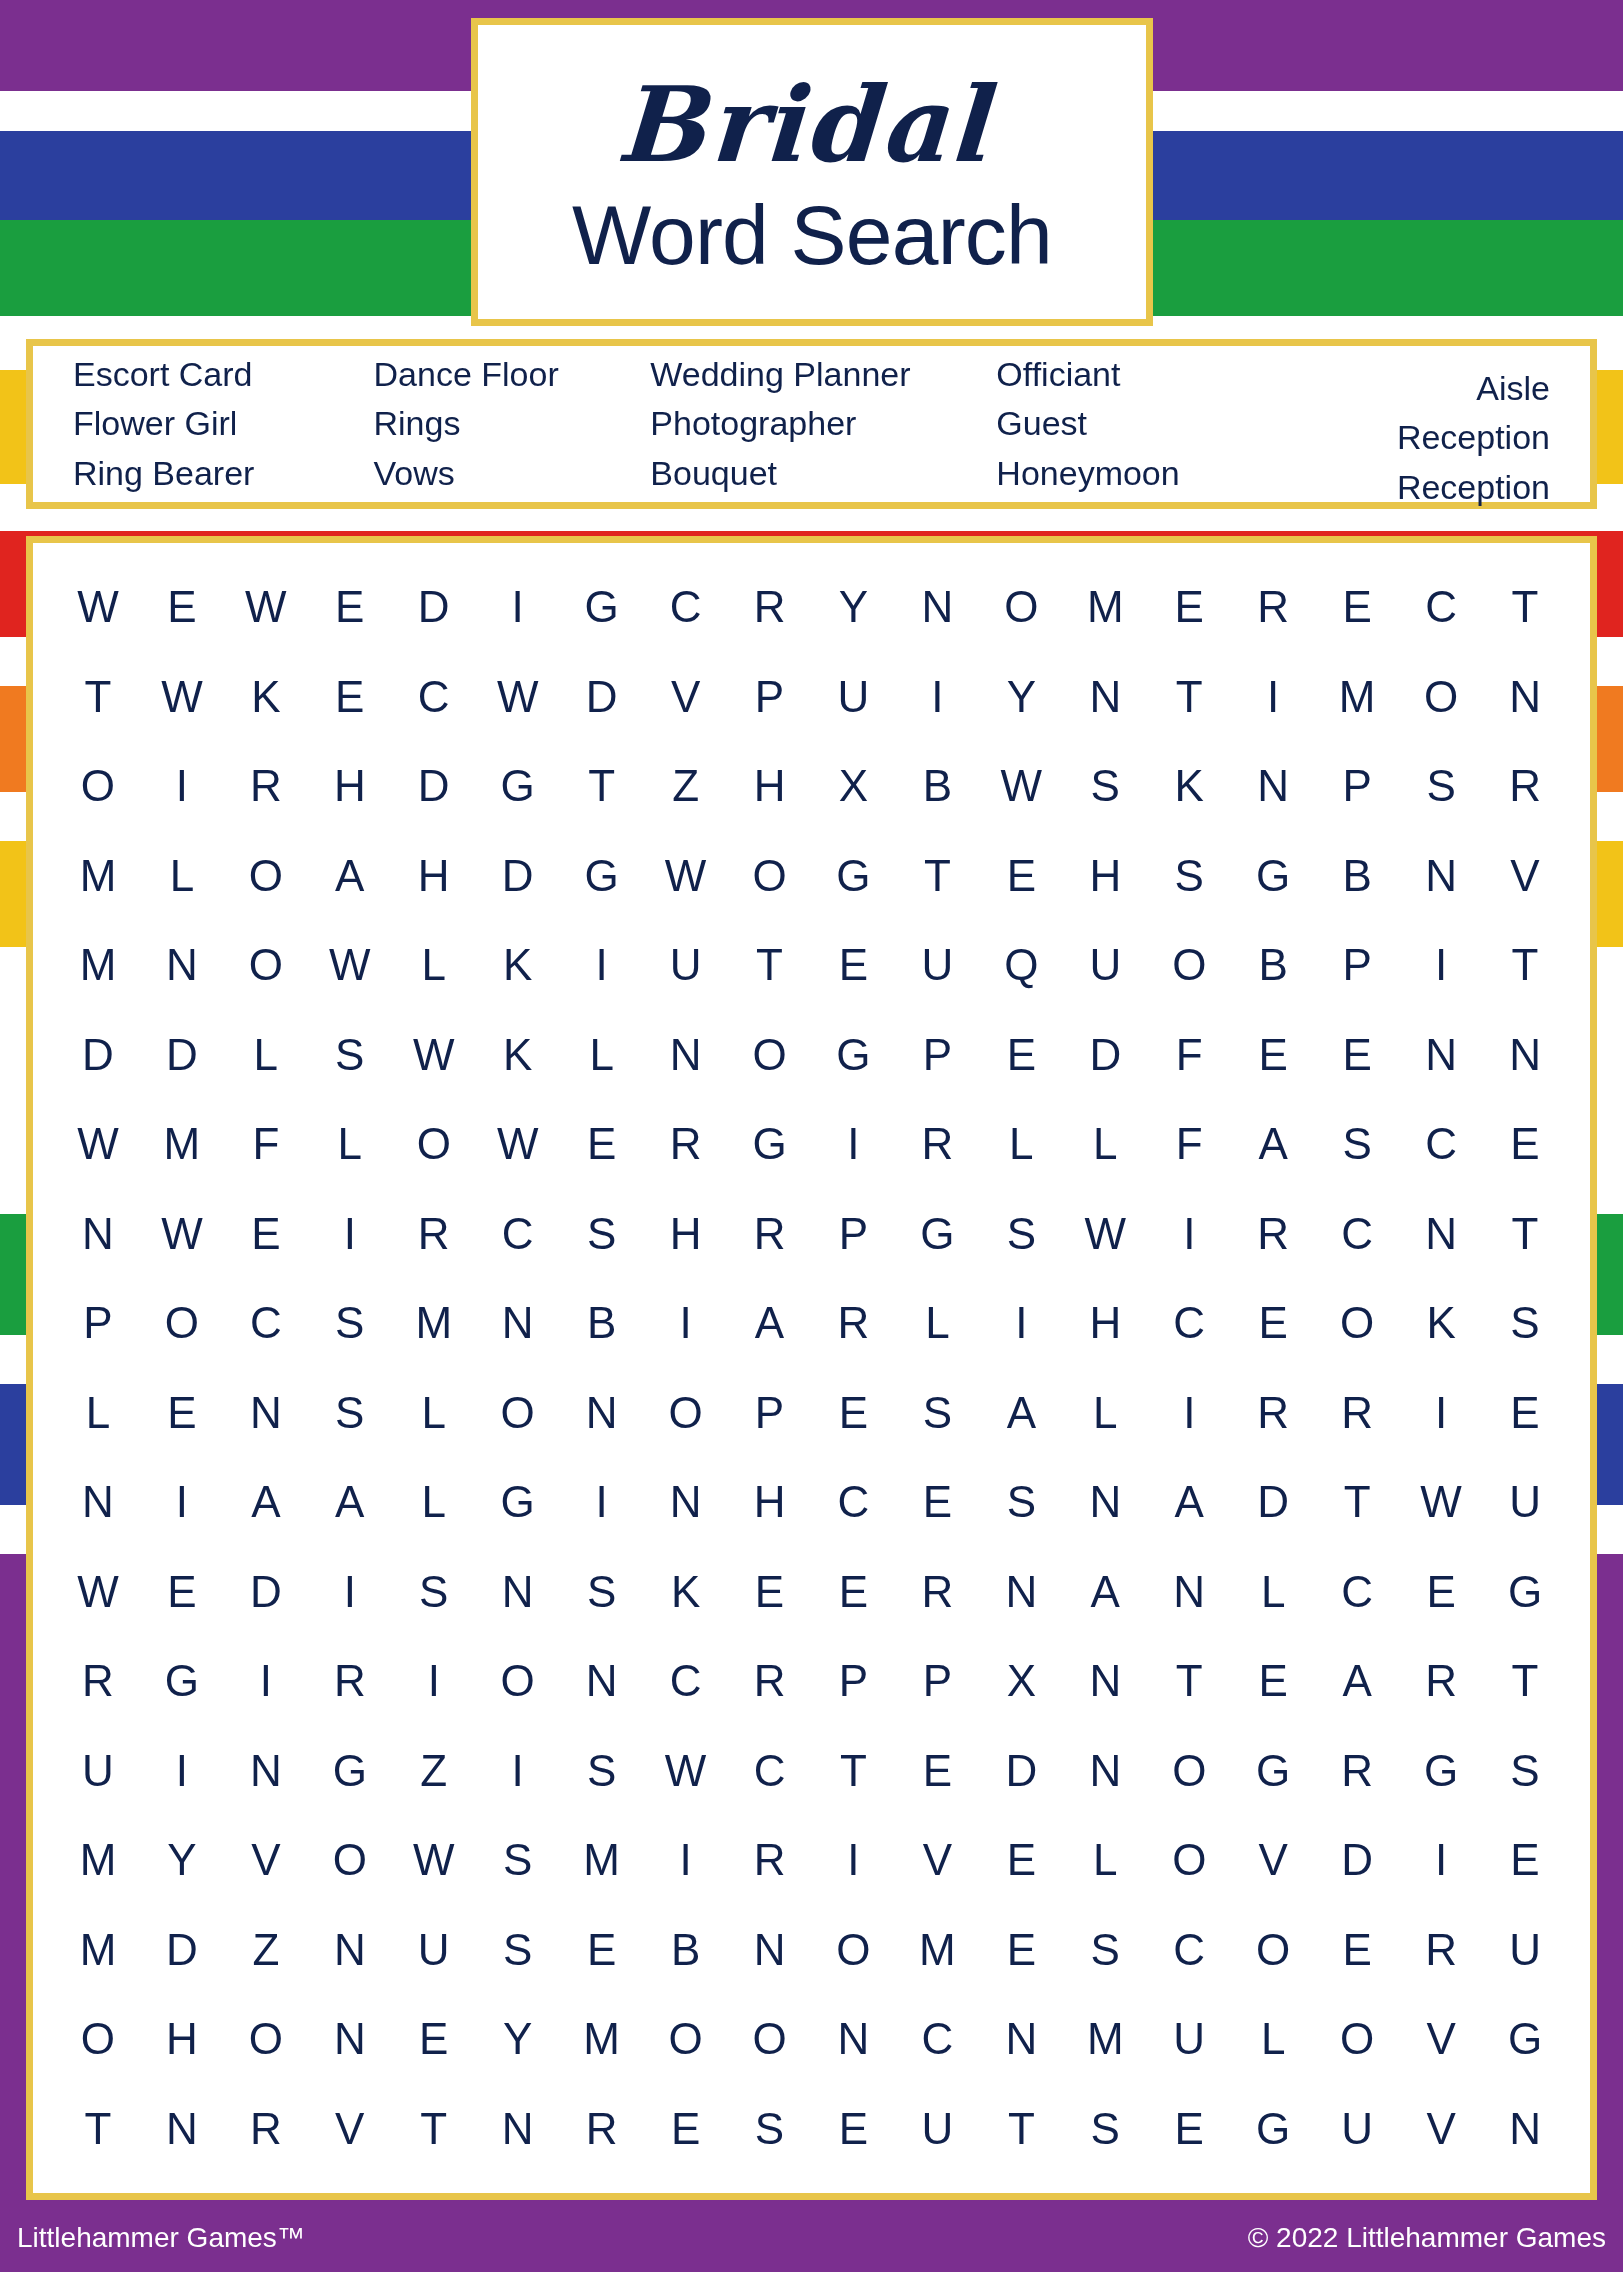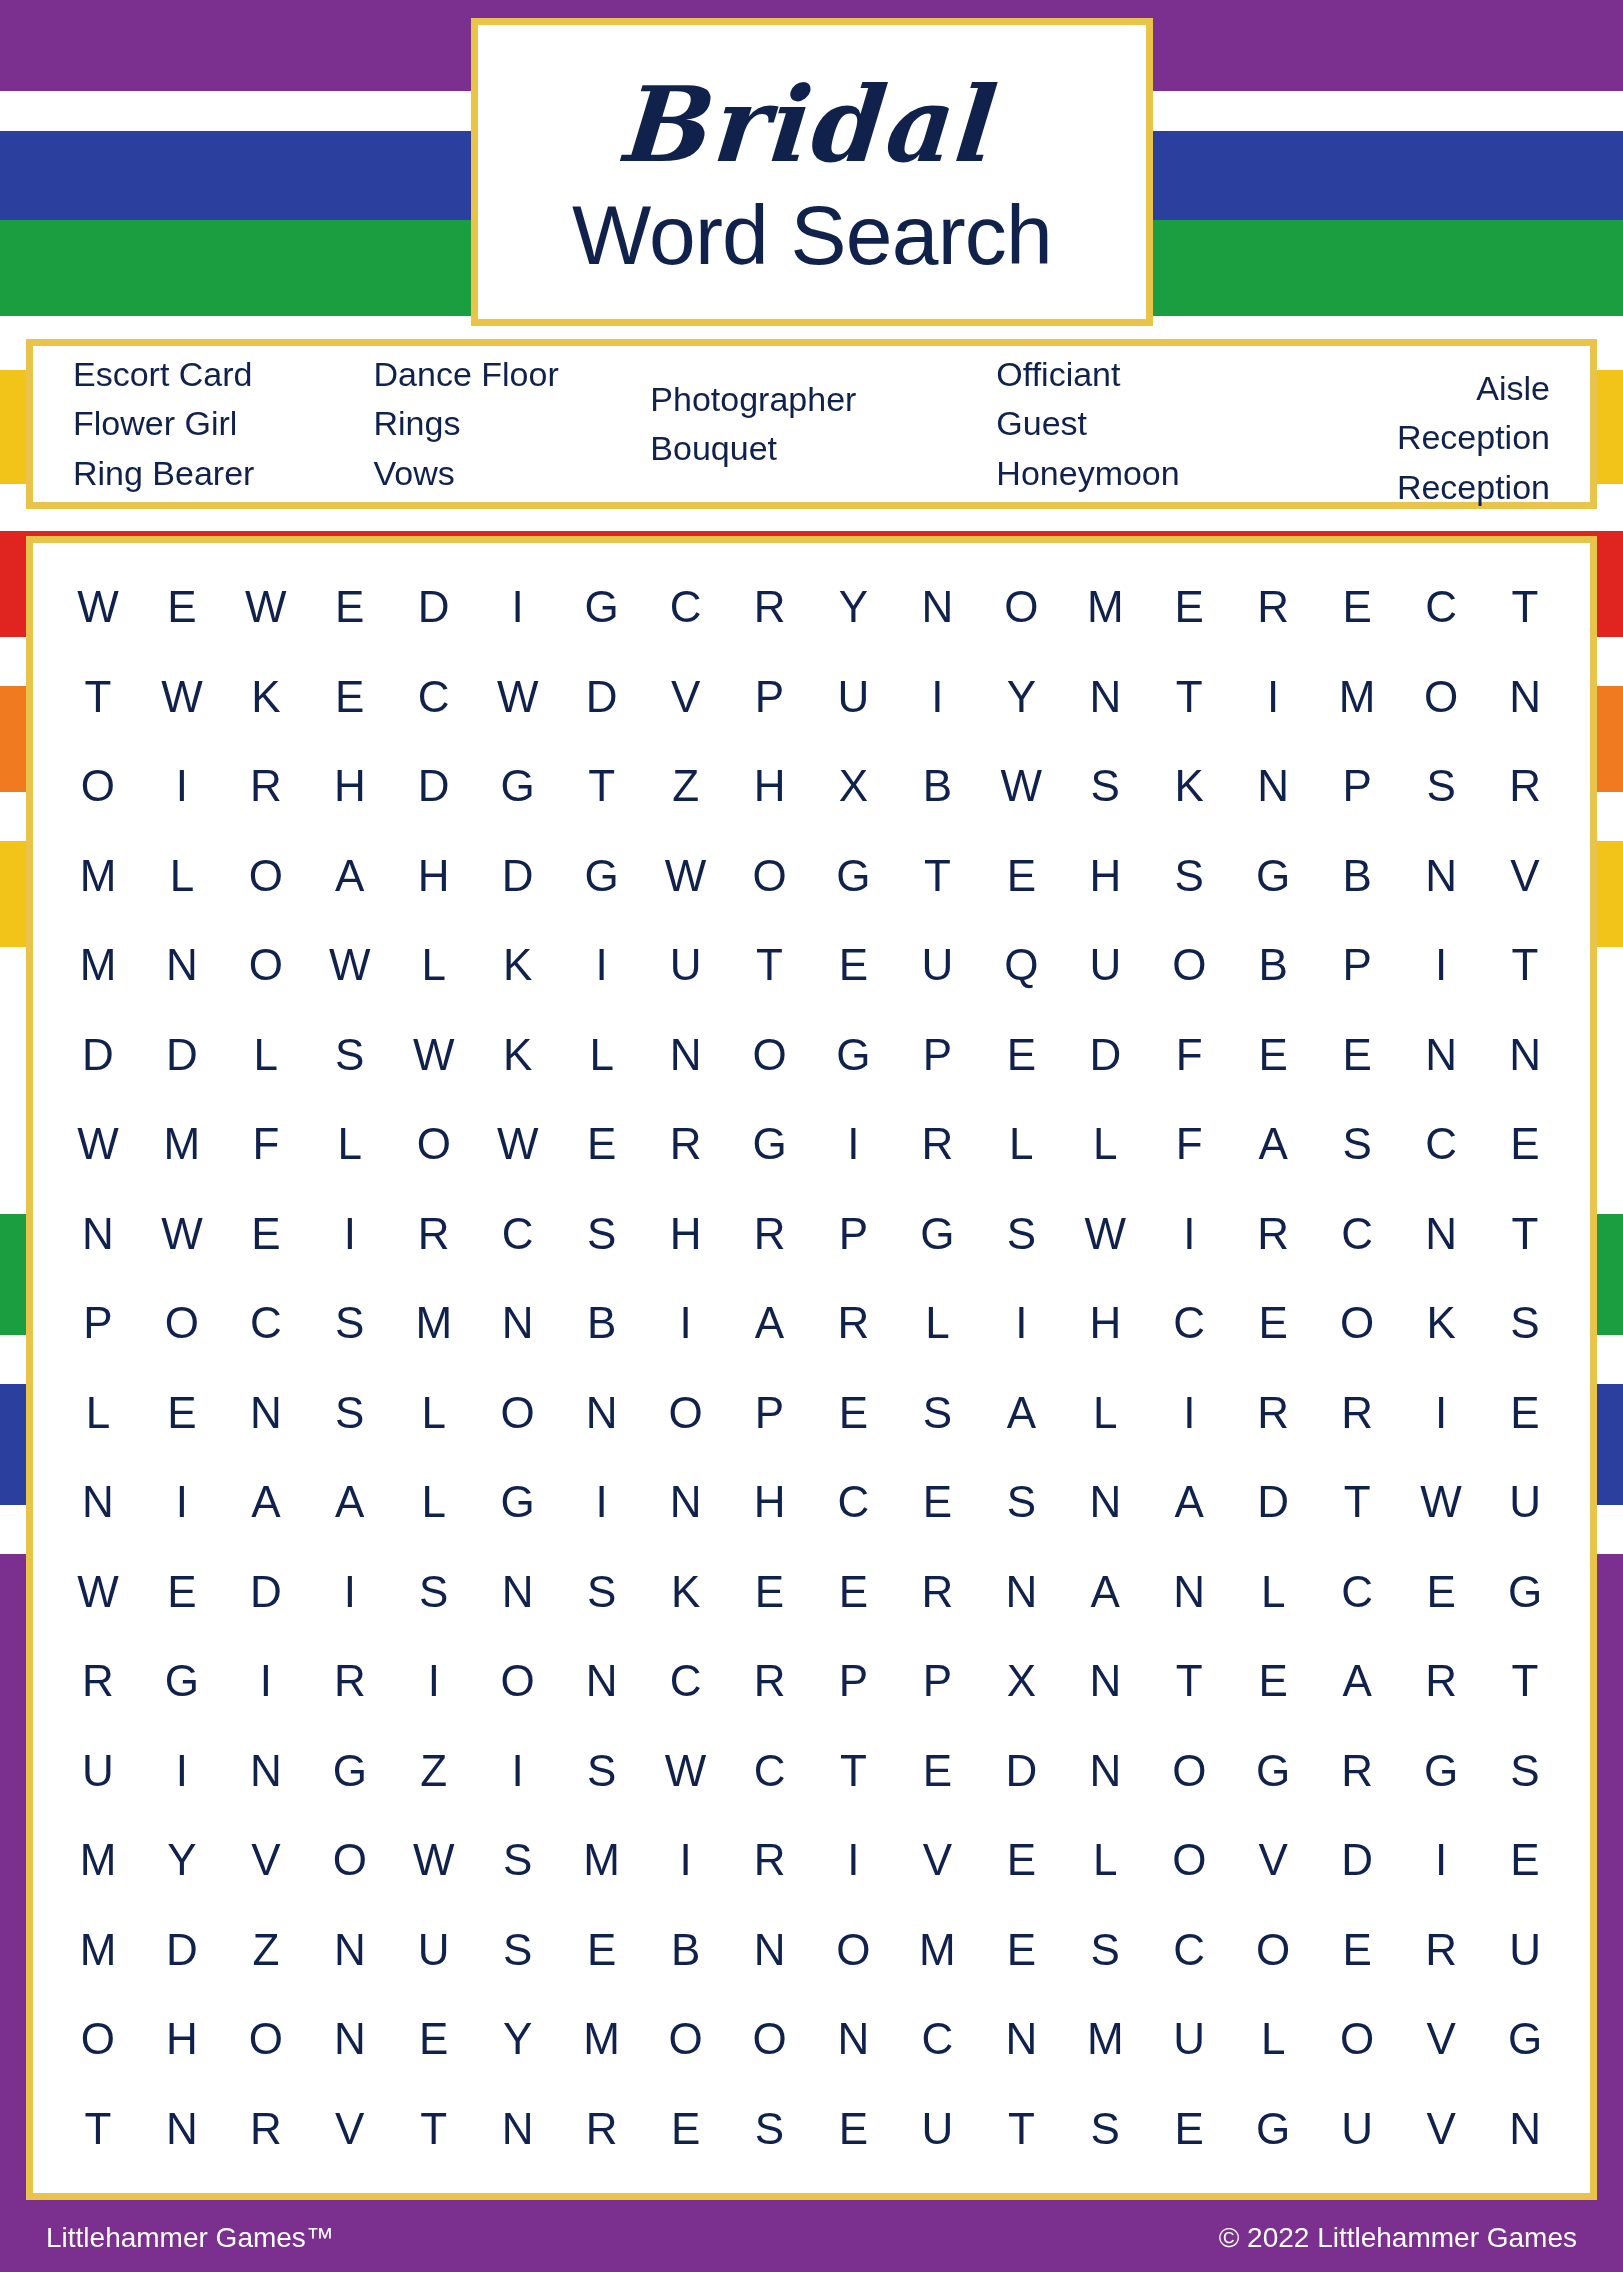--- a/index.html
+++ b/index.html
@@ -126,21 +126,21 @@
   
   #footer {
     position: absolute;
     left: 0;
     bottom: 0;
     width: 1623px;
     height: 71px;
     display: flex;
     align-items: center;
     justify-content: space-between;
-    padding: 0 46px;
+    padding: 0 17px;
     box-sizing: border-box;
   }
   #footer .f-text {
     font-size: 28px;
     color: #ffffff;
     font-family: "Liberation Sans", sans-serif;
   }
 </style>
 </head>
 <body>
@@ -178,20 +178,21 @@
         <div class="word">Escort Card</div>
         <div class="word">Flower Girl</div>
         <div class="word">Ring Bearer</div>
       </div>
     <div class="word-col" id="col-1">
         <div class="word">Dance Floor</div>
         <div class="word">Rings</div>
         <div class="word">Vows</div>
       </div>
     <div class="word-col" id="col-2">
+        <div class="word">Wedding Planner</div>
         <div class="word">Photographer</div>
         <div class="word">Bouquet</div>
       </div>
     <div class="word-col" id="col-3">
         <div class="word">Officiant</div>
         <div class="word">Guest</div>
         <div class="word">Honeymoon</div>
       </div>
     <div class="word-col" id="col-4">
         <div class="word">Aisle</div>

